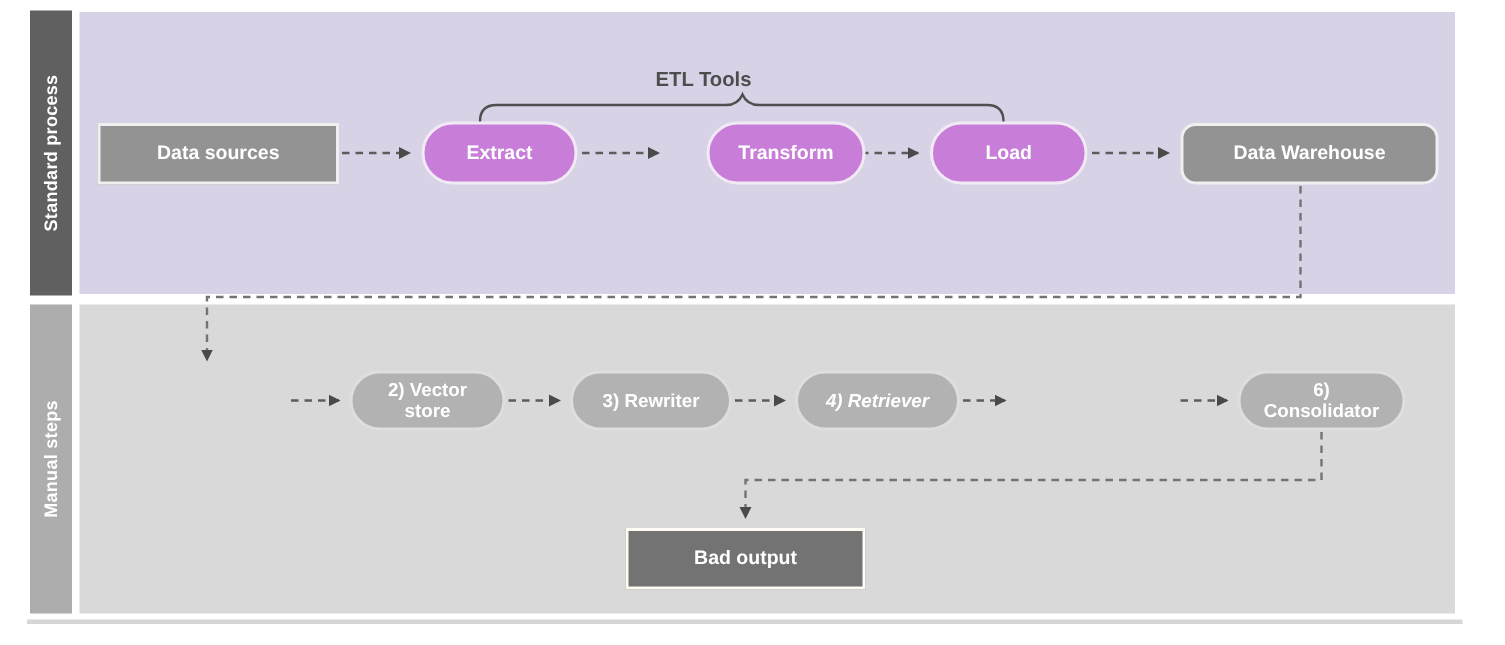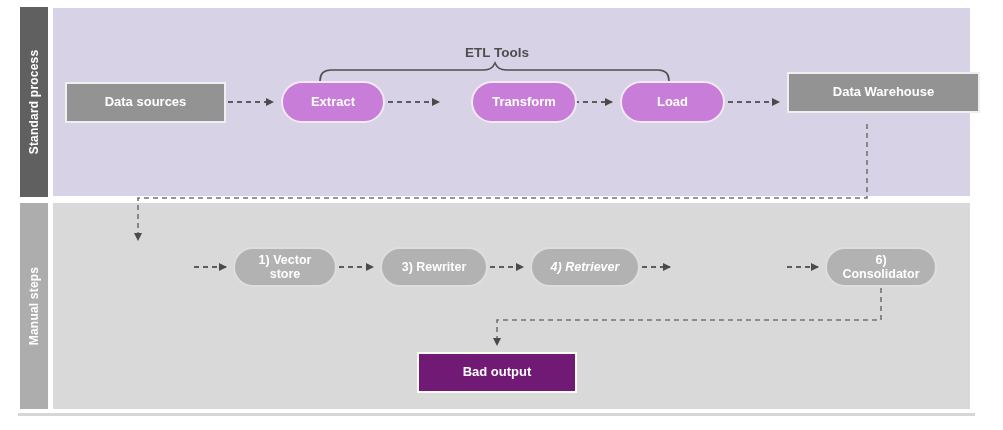--- a/index.html
+++ b/index.html
@@ -15,37 +15,37 @@
   .lane-body.std{top:8px;height:188px;background:#D8D2E7;}
   .lane-body.man{top:203px;height:206px;background:#D9D9D9;}
   .bottom-rule{position:absolute;left:18px;top:413px;width:957px;height:3px;background:#D6D6D6;}
 
   
   .node{position:absolute;display:flex;align-items:center;justify-content:center;text-align:center;
         color:#ffffff;font-weight:bold;font-size:13px;line-height:1.15;white-space:pre-line;box-sizing:border-box;}
   .rect-gray{background:#939393;border:2px solid #EFEFEF;}
   .pill-pink{background:#C87ED9;border:2px solid #F1E9F4;border-radius:22px;}
   .pill-gray{background:#B2B2B2;border:2px solid #DEDEDE;border-radius:22px;font-size:12.5px;}
-  .rect-yellow{background:#701a75;border:2px solid #FDFBF2;}
+  .rect-yellow{background:#737373;border:2px solid #FDFBF2;}
 
   #n-data-sources{left:65px;top:82px;width:161px;height:41px;}
   #n-extract{left:281px;top:81px;width:104px;height:42px;}
   #n-transform{left:471px;top:81px;width:106px;height:42px;}
   #n-load{left:620px;top:81px;width:105px;height:42px;}
-  #n-data-warehouse{left:787px;top:72px;width:193px;height:41px;}
+  #n-data-warehouse{left:787px;top:82px;width:172px;height:41px;border-radius:10px;}
   #n-chunker{left:85px;top:247px;width:107px;height:40px;}
   #n-vector-store{left:233px;top:247px;width:104px;height:40px;}
   #n-rewriter{left:380px;top:247px;width:108px;height:40px;text-align:center;}
   #n-retriever{left:530px;top:247px;width:110px;height:40px;font-style:italic;}
   #n-reranker{left:677px;top:247px;width:108px;height:40px;}
   #n-consolidator{left:825px;top:247px;width:112px;height:40px;}
   #n-bad-output{left:417px;top:352px;width:160px;height:41px;}
 
   
-  .etl-label{position:absolute;left:437px;top:45px;width:120px;text-align:center;
+  .etl-label{position:absolute;left:437px;top:45px;width:120px;text-align:left;
              color:#4D4D4D;font-weight:bold;font-size:13.5px;}
 
   svg.overlay{position:absolute;left:0;top:0;pointer-events:none;}
 </style>
 </head>
 <body>
 
 <div class="canvas">
 
   <div class="lane-body std"></div>
@@ -83,21 +83,21 @@
     <path d="M881,288 L881,320 L497,320 L497,345" fill="none" stroke="#737373" stroke-width="1.6" stroke-dasharray="5,4" marker-end="url(#arr)"></path>
   </svg>
 
   <div class="etl-label">ETL Tools</div>
 
   <div class="node rect-gray" id="n-data-sources">Data sources</div>
   <div class="node pill-pink" id="n-extract">Extract</div>
   <div class="node pill-pink" id="n-transform">Transform</div>
   <div class="node pill-pink" id="n-load">Load</div>
   <div class="node rect-gray" id="n-data-warehouse">Data Warehouse</div>
-  <div class="node pill-gray" id="n-vector-store">1) Vector
+  <div class="node pill-gray" id="n-vector-store">2) Vector
 store</div>
   <div class="node pill-gray" id="n-rewriter">3) Rewriter</div>
   <div class="node pill-gray" id="n-retriever">4) Retriever</div>
   <div class="node pill-gray" id="n-consolidator">6)
 Consolidator</div>
   <div class="node rect-yellow" id="n-bad-output">Bad output</div>
 
 </div>
 
 </body></html>

